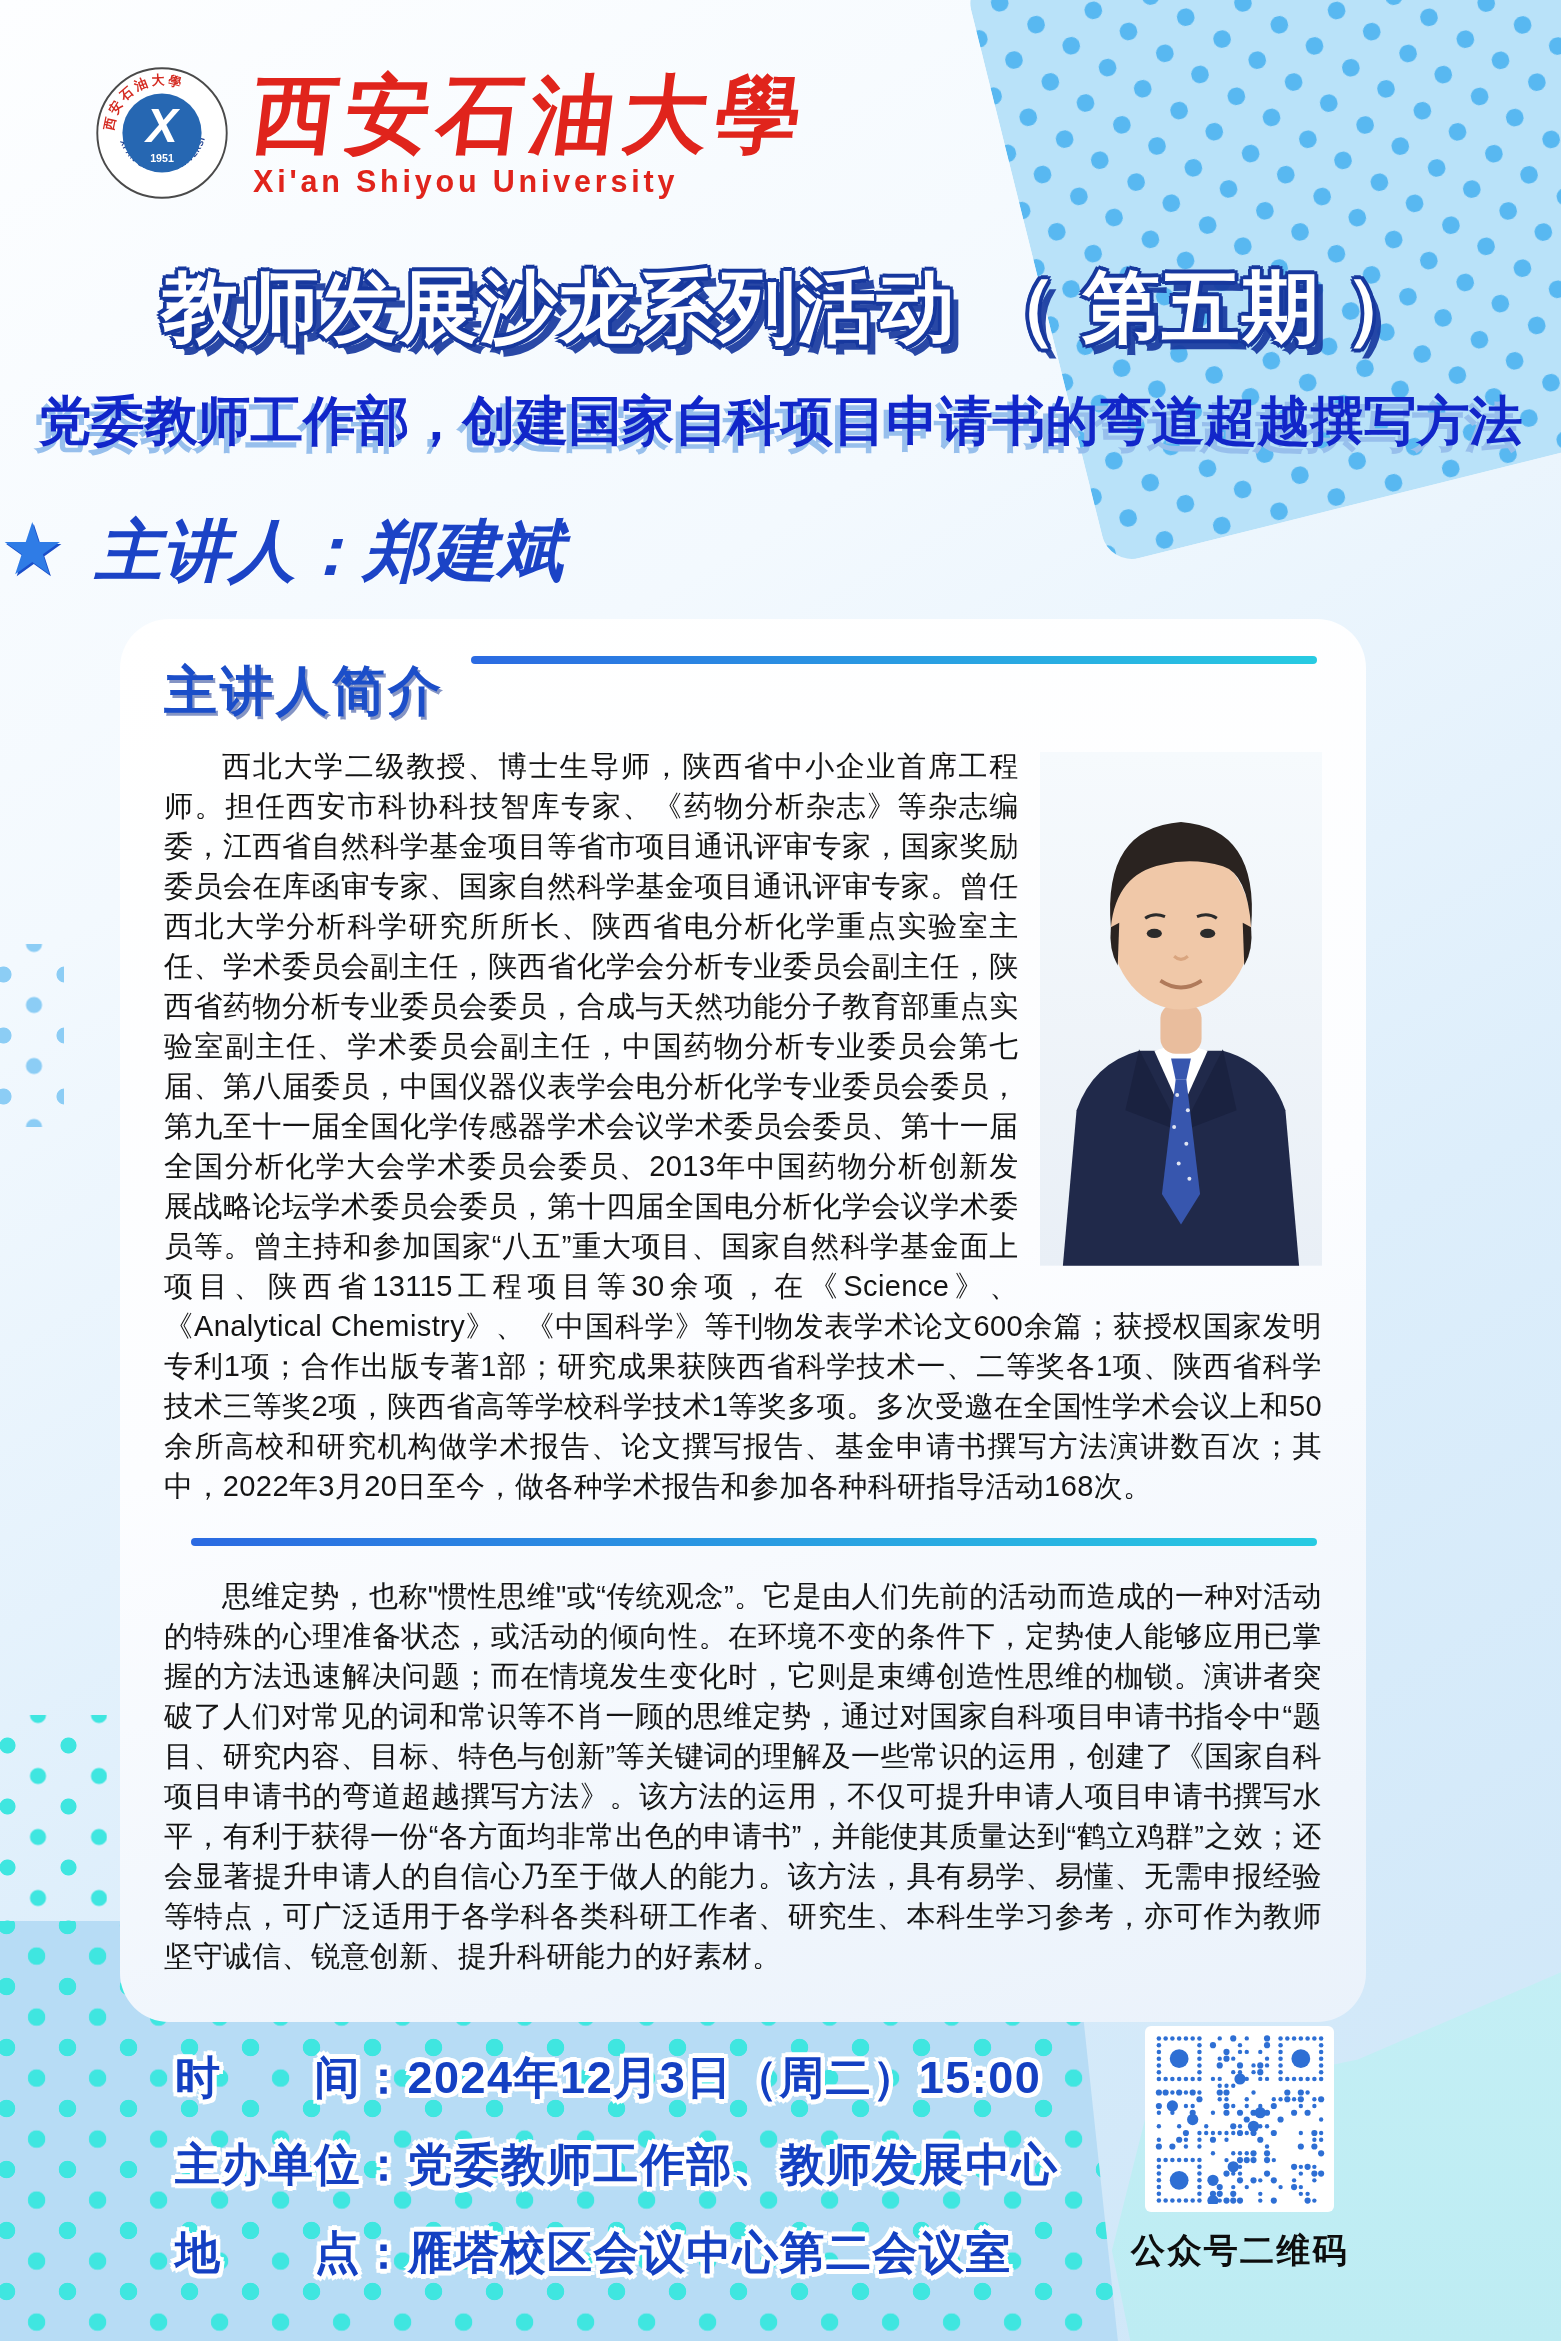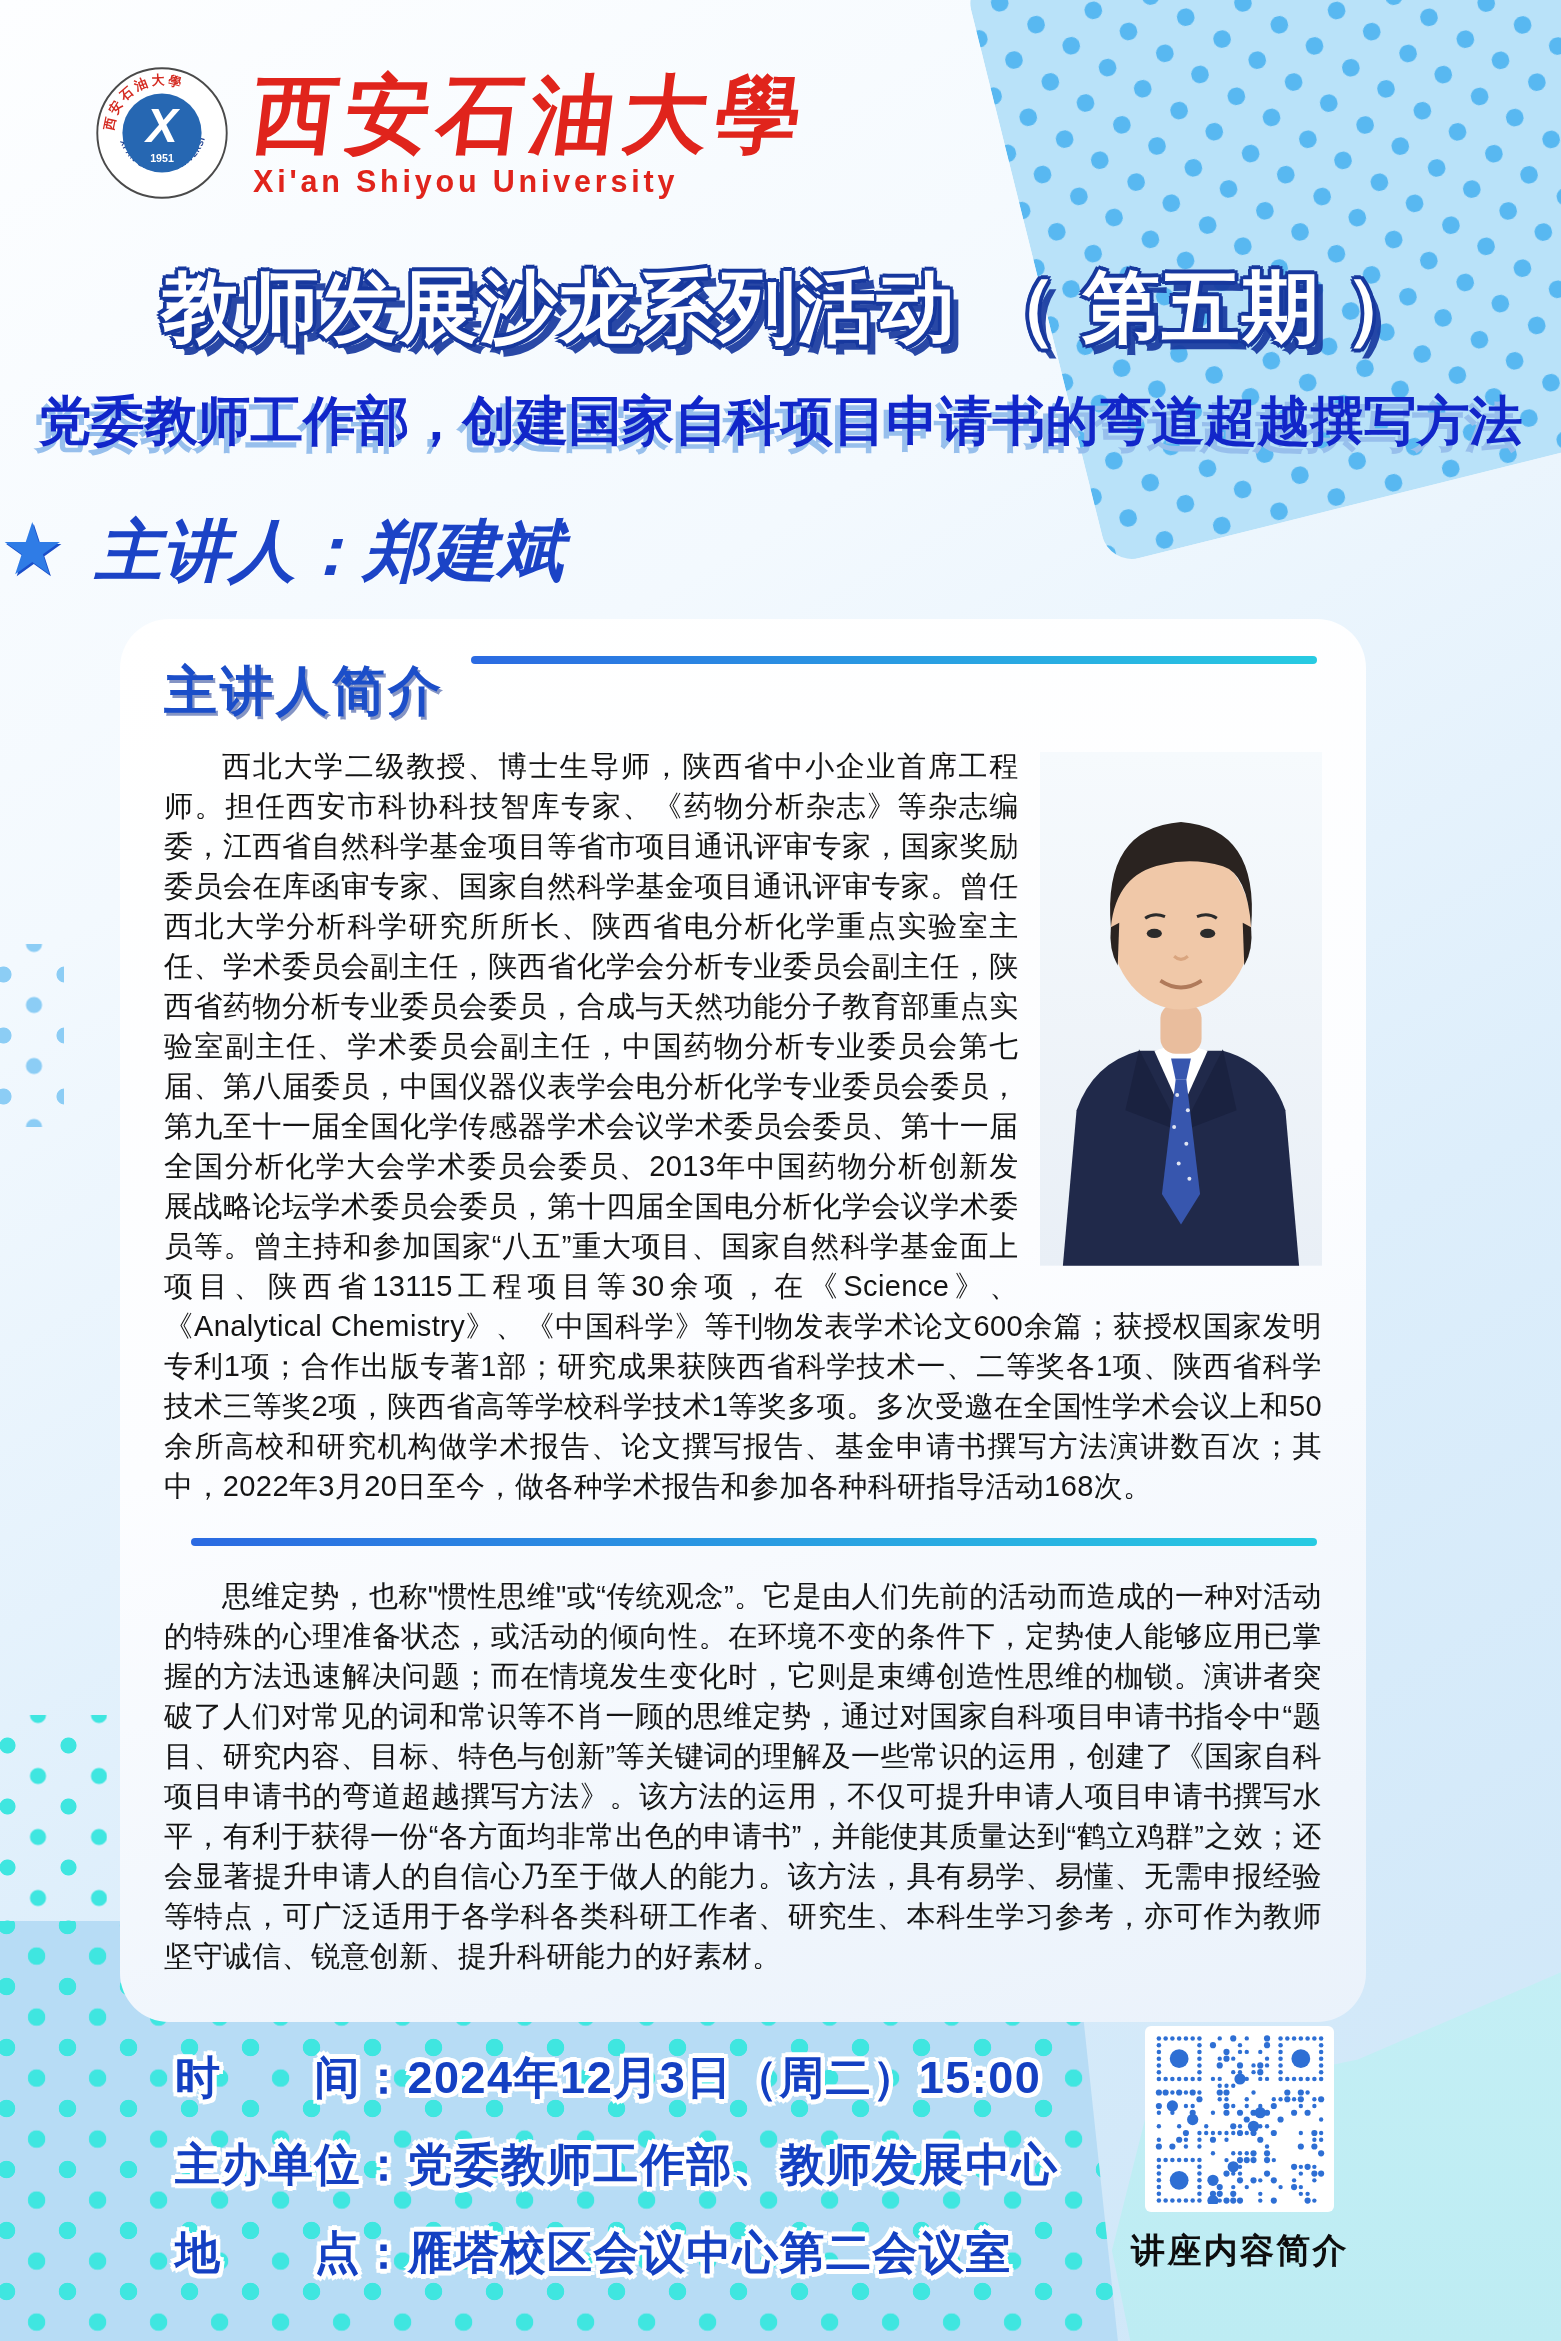--- a/index.html
+++ b/index.html
@@ -475,16 +475,16 @@
         <circle cx="211.5" cy="193.5" r="2.9" fill="#2e6fd4"></circle>
         <circle cx="211.5" cy="220.5" r="2.9" fill="#2e6fd4"></circle>
         <circle cx="220.5" cy="85.5" r="4.1" fill="#2e6fd4"></circle>
         <circle cx="220.5" cy="112.5" r="2.9" fill="#2e6fd4"></circle>
         <circle cx="220.5" cy="130.5" r="2.9" fill="#2e6fd4"></circle>
         <circle cx="220.5" cy="139.5" r="2.9" fill="#2e6fd4"></circle>
         <circle cx="220.5" cy="157.5" r="4.1" fill="#2e6fd4"></circle>
         <circle cx="220.5" cy="184.5" r="4.1" fill="#2e6fd4"></circle>
       </svg>
   </div>
-  <div class="qr-caption">讲座内容简介</div>
+  <div class="qr-caption">公众号二维码</div>
 
 </div>
 
 
 </body></html>

